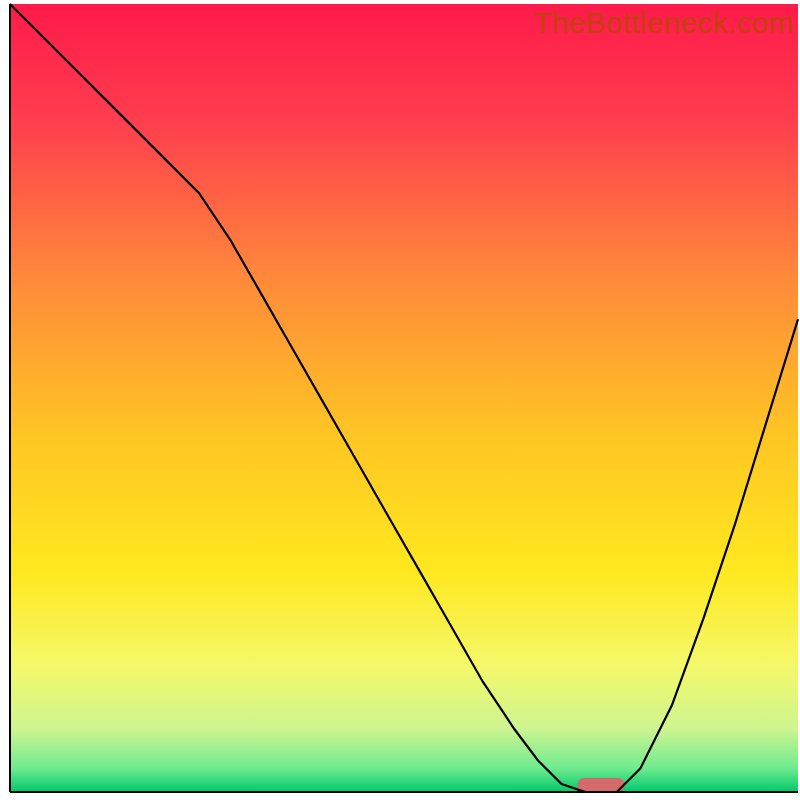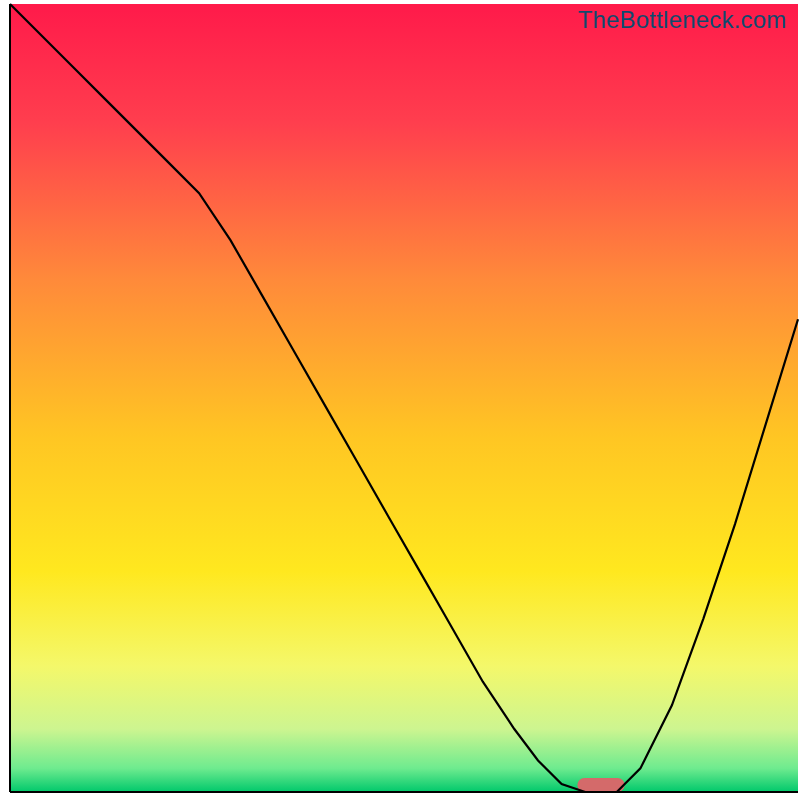--- a/index.html
+++ b/index.html
@@ -11,23 +11,23 @@
     font-family: Arial, Helvetica, sans-serif;
   }
   .chart-container {
     position: relative;
     width: 800px;
     height: 800px;
   }
   .watermark {
     position: absolute;
     top: 6px;
-    right: 13px;
-    color: #0c4a6e;
-    font-size: 24px;
+    right: 6px;
+    color: #c2410c;
+    font-size: 30px;
     font-weight: 500;
     letter-spacing: 0.2px;
     z-index: 10;
   }
   svg {
     display: block;
   }
 </style>
 </head>
 <body>

